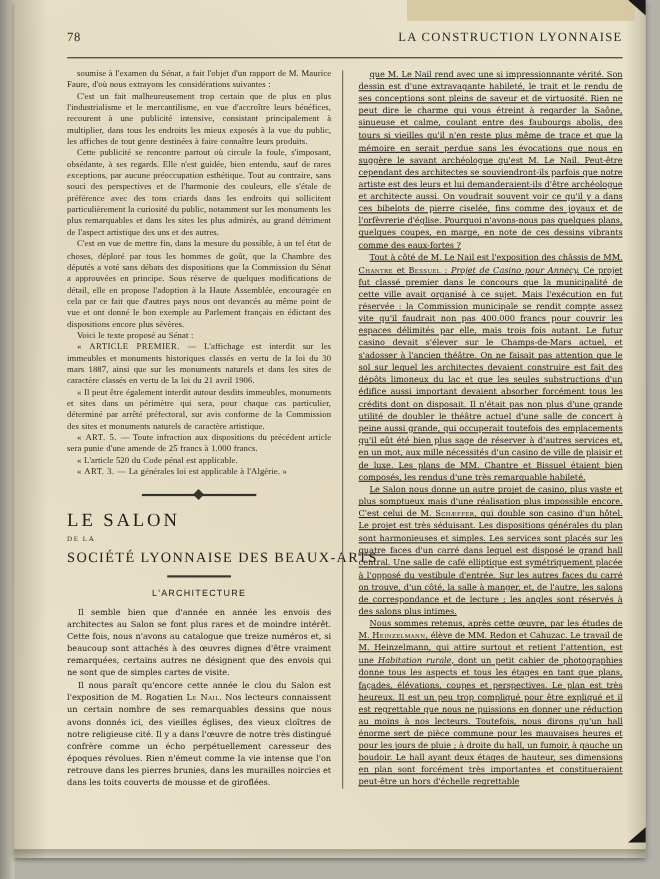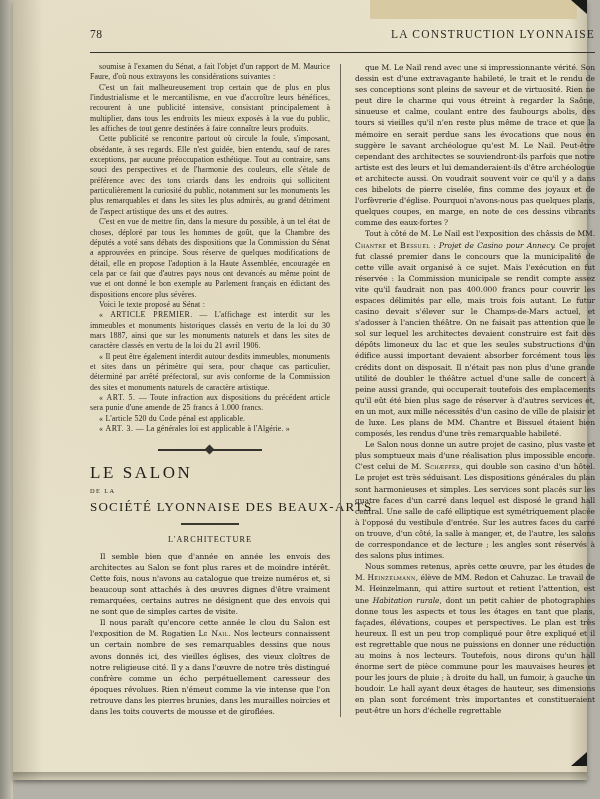--- a/index.html
+++ b/index.html
@@ -96,21 +96,20 @@
     height: 12px;
     background: linear-gradient(to bottom, rgba(0,0,0,.30), rgba(0,0,0,0));
   }
 
   
   .content {
     position: absolute;
     left: 48px;
     top: 28px;
     width: 505px;
-    margin-left: 29px;
   }
 
   
   .runhead {
     position: relative;
     height: 22px;
     color: #2b2a26;
   }
   .folio {
     position: absolute;
@@ -139,21 +138,21 @@
     position: relative;
     margin-top: 9px;
     display: flex;
     gap: 0px;
   }
   .col {
     width: 240px;
     color: #26241f;
   }
   .col-left { padding-right: 10px; }
-  .col-right { padding-left: 14px; }
+  .col-right { padding-left: 14px; text-decoration: underline; }
   .col-divider {
     width: 1px;
     background: #6d685c;
     margin: 2px 0 0 0;
     align-self: stretch;
   }
 
   
   .old p {
     margin: 0;
@@ -237,21 +236,21 @@
     white-space: nowrap;
   }
   .thin-rule {
     width: 58px;
     height: 1.3px;
     background: #3a382f;
     margin: 8px auto 10px auto;
   }
   .subhead {
     text-align: center;
-    font-family: Liberation Serif, serif;
+    font-family: Liberation Sans, sans-serif;
     font-size: 8.2px;
     letter-spacing: 1.1px;
     margin-bottom: 7px;
     color: #22211d;
   }
 </style>
 </head>
 <body>
 
 <div id="scan">

